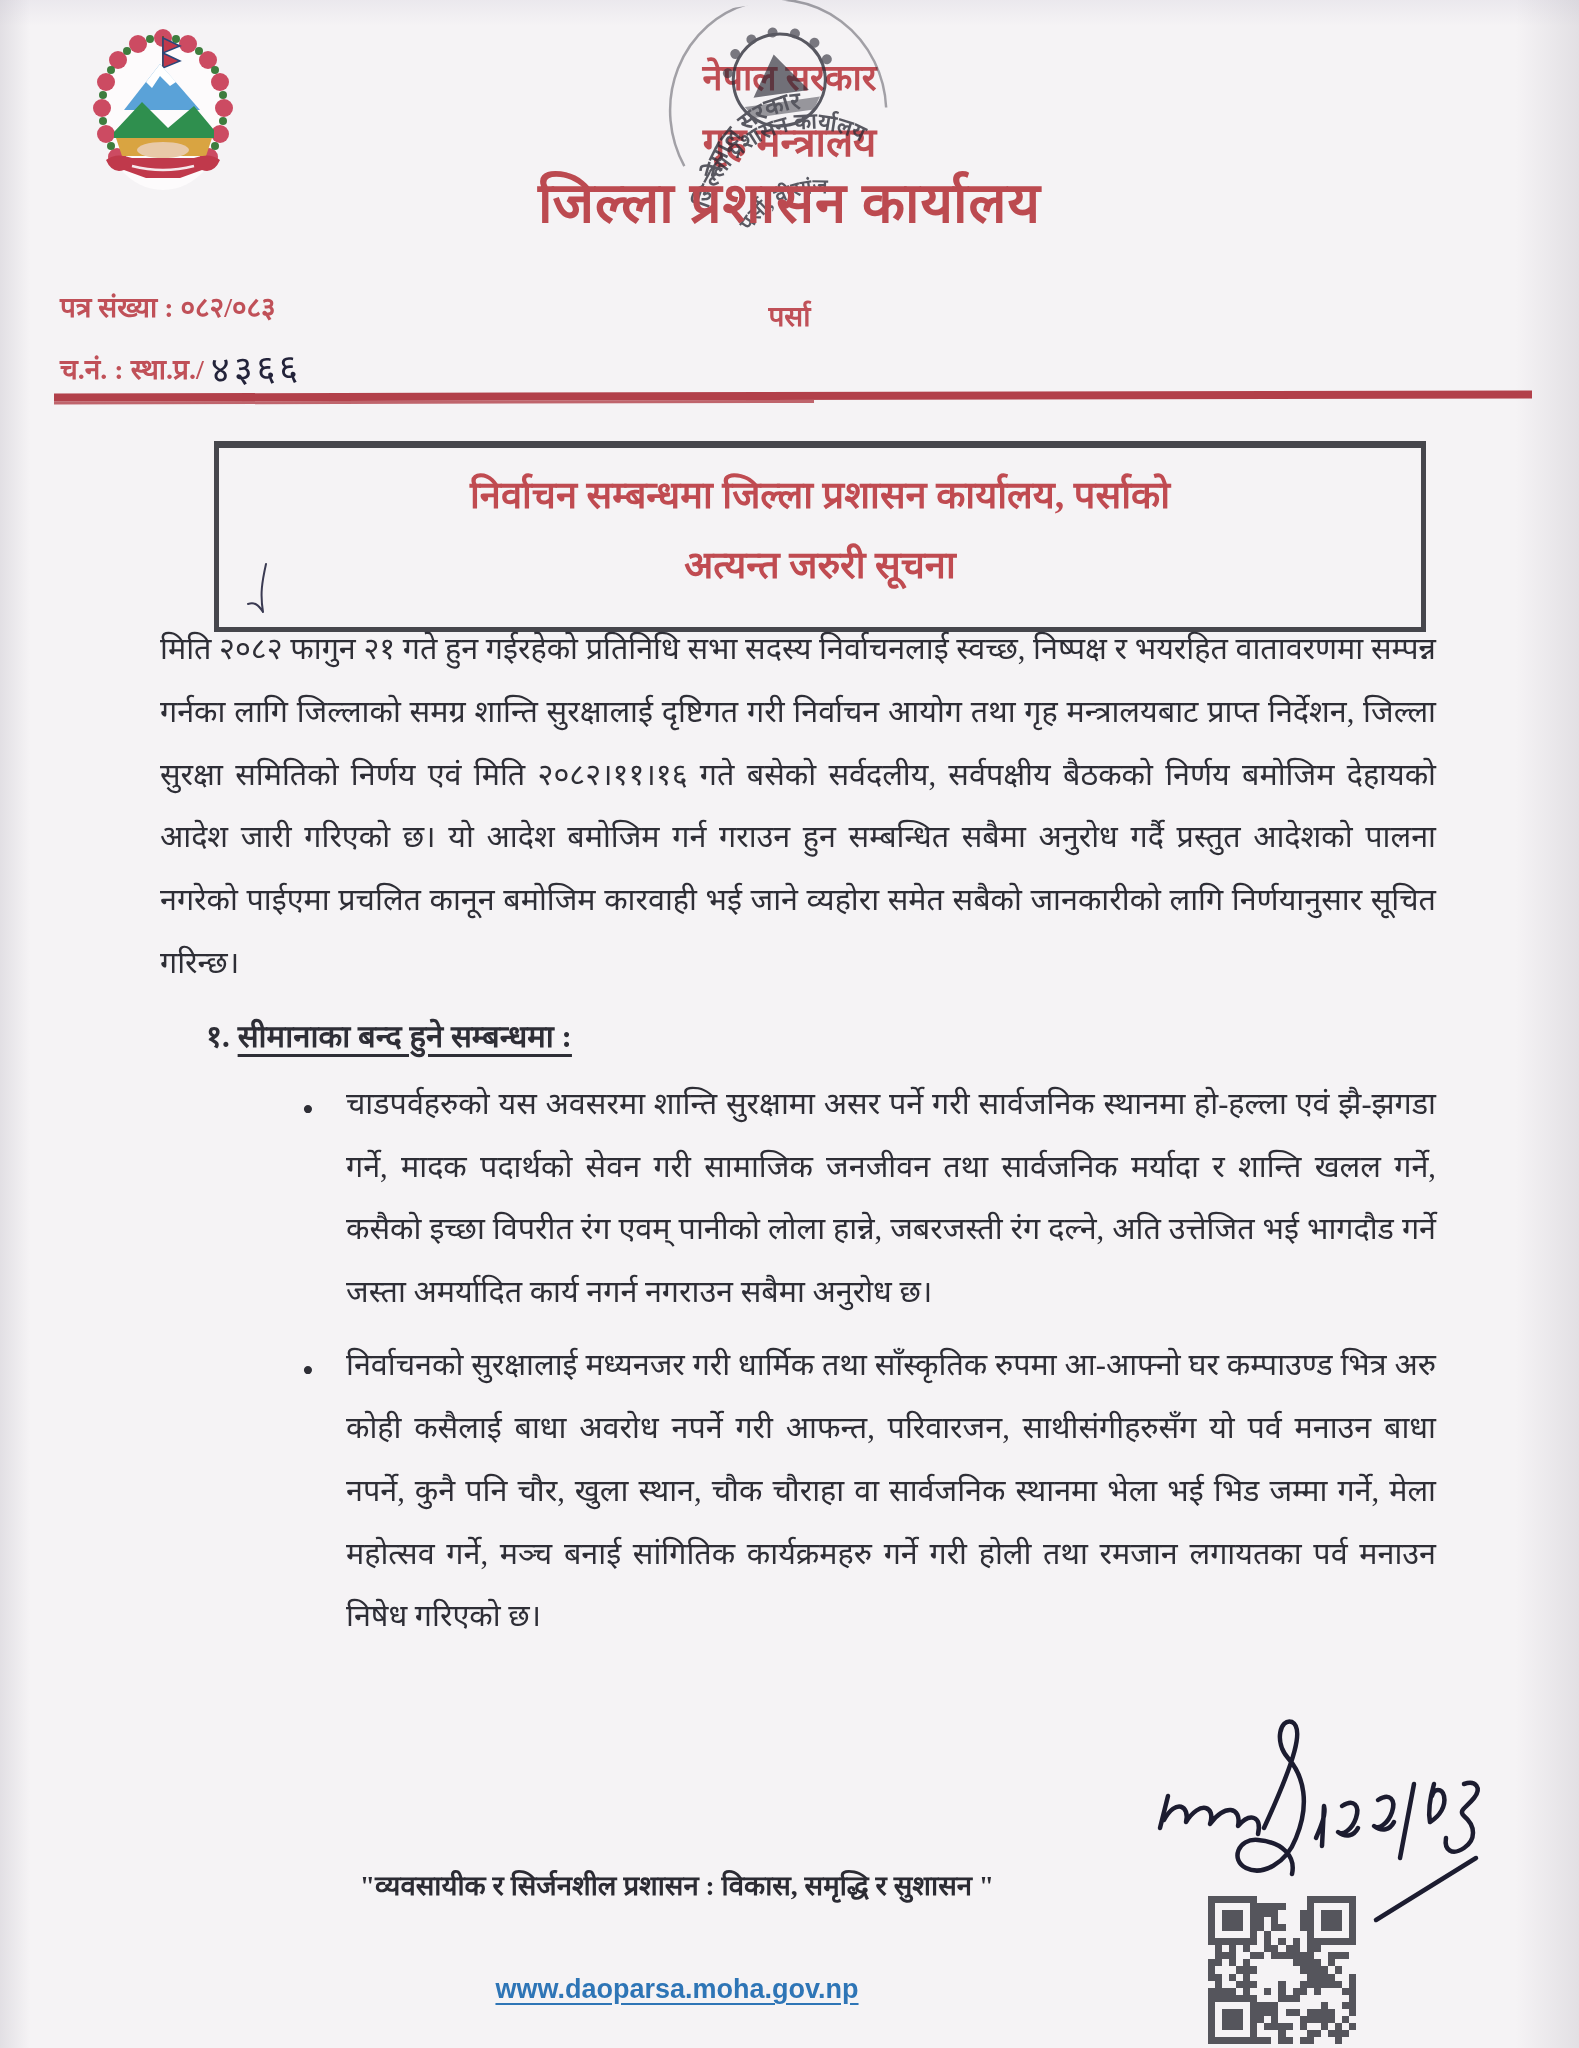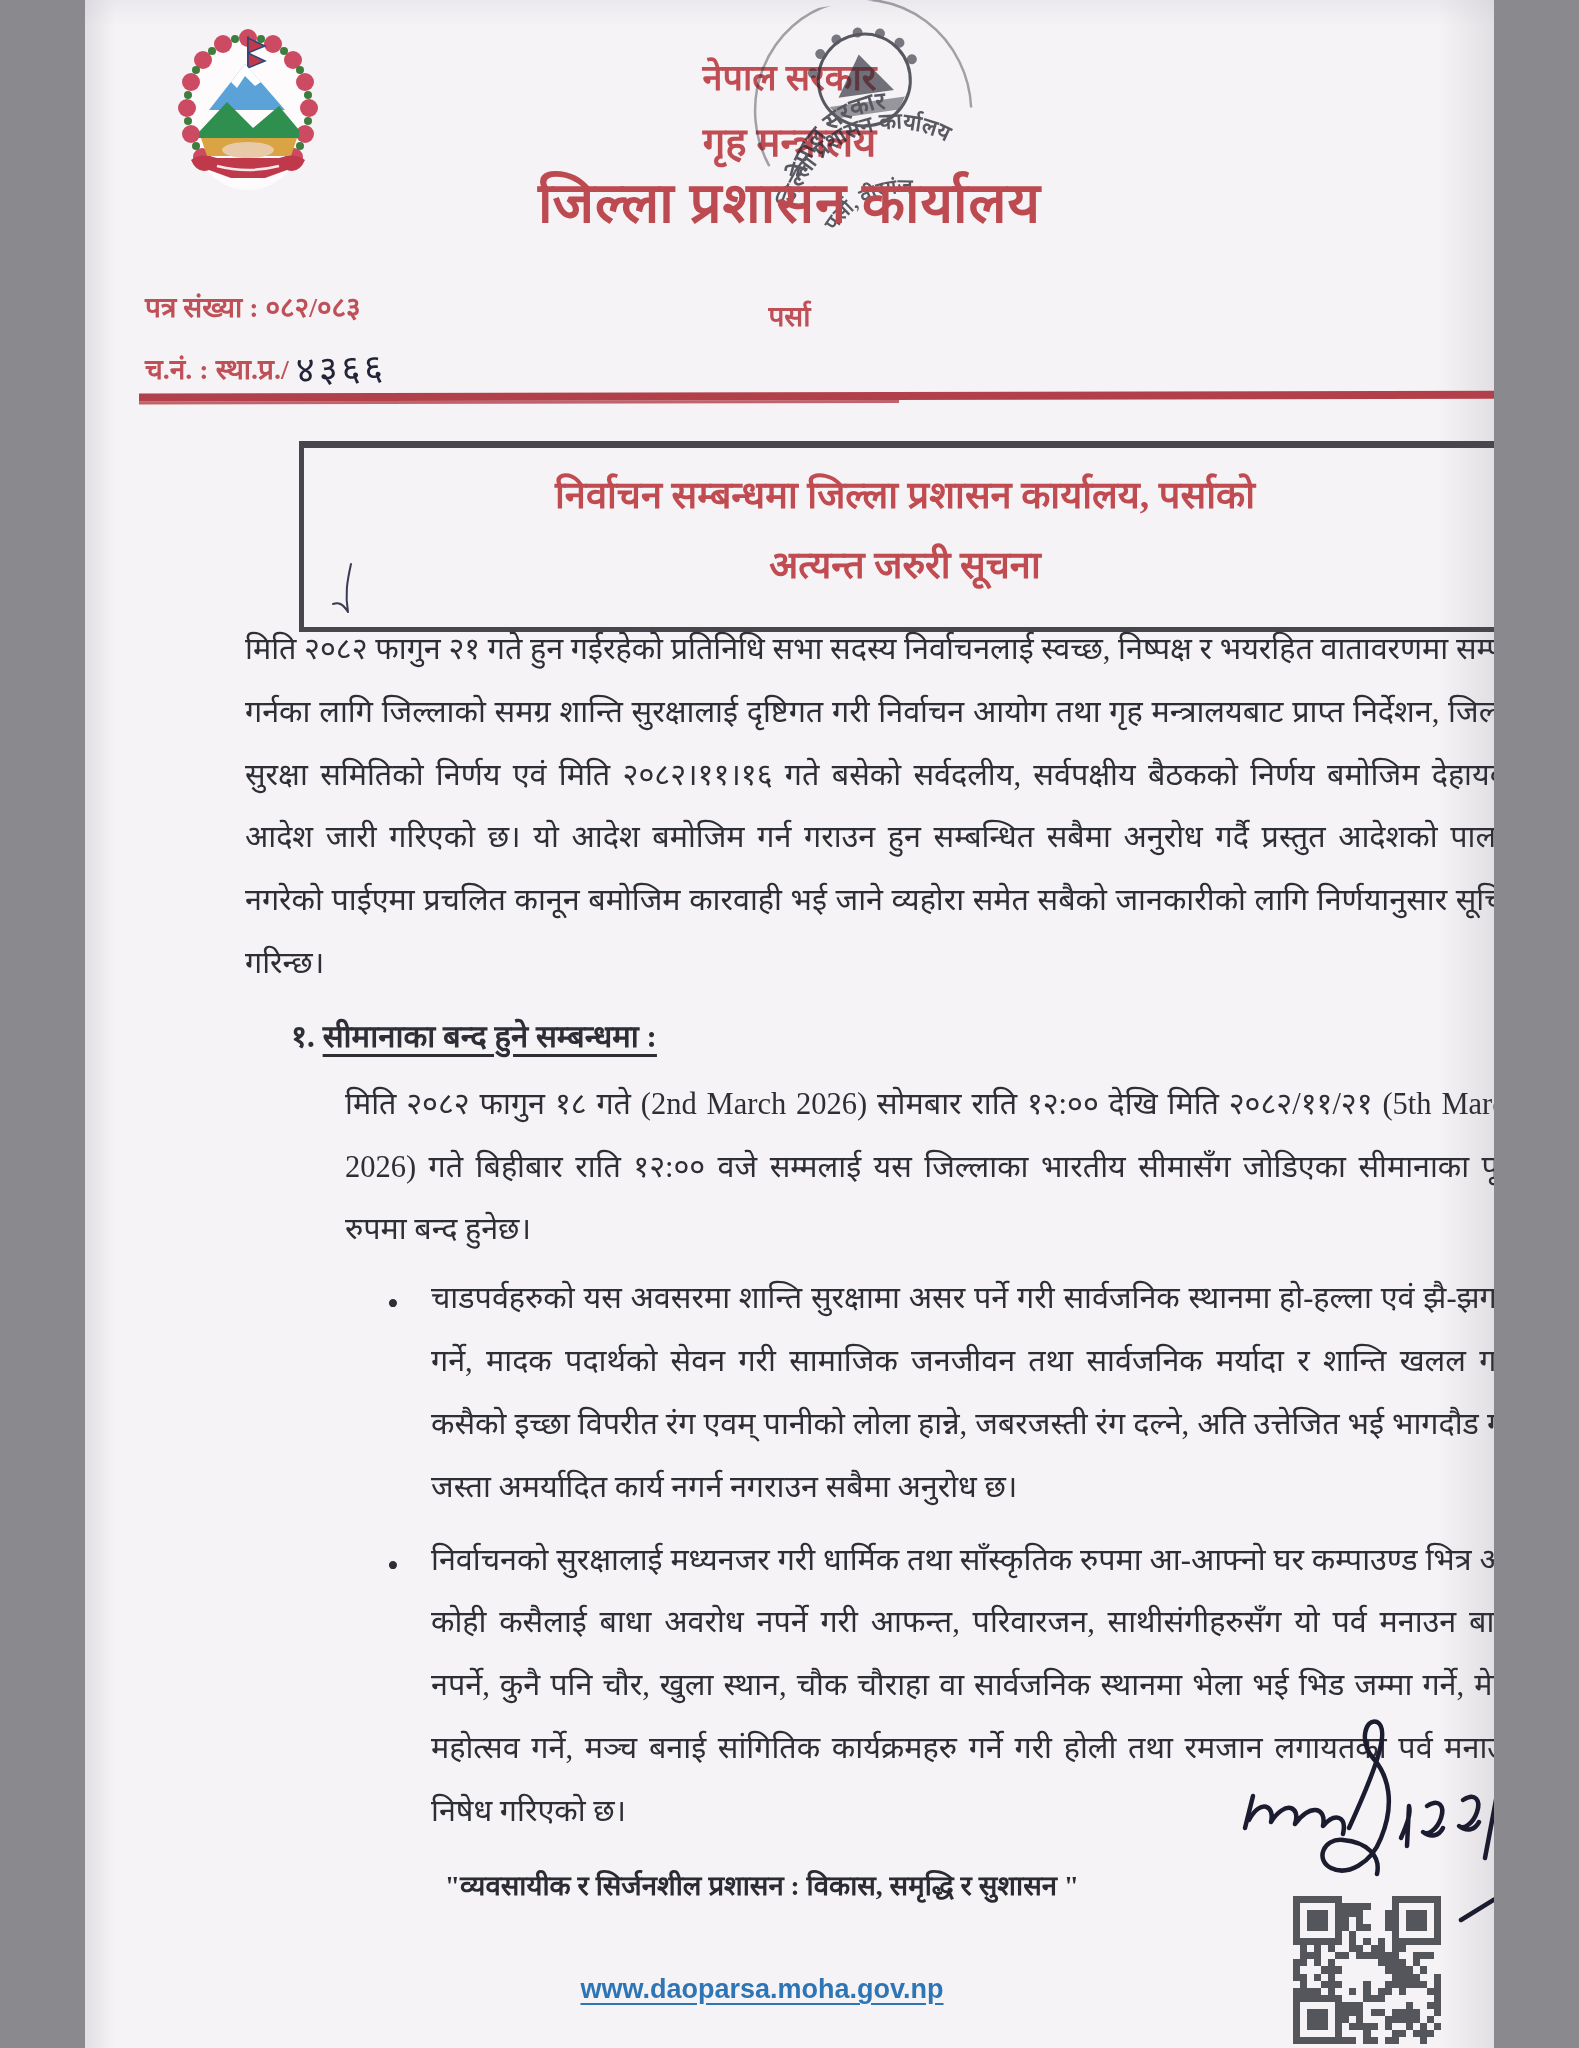--- a/index.html
+++ b/index.html
@@ -1,18 +1,18 @@
 <!DOCTYPE html>
 <html><head>
 <meta charset="utf-8">
 <style>
   html,body{margin:0;padding:0;background:#8a8a8e;}
   .page{
     position:relative;
-    width:1409px;height:2048px;
+    width:1579px;height:2048px;
     margin:0 auto;
     background:#f5f3f5;
     background-image:
       linear-gradient(90deg, rgba(190,186,196,.35) 0px, rgba(190,186,196,0) 30px),
       linear-gradient(90deg, rgba(0,0,0,0) 96%, rgba(170,166,176,.25) 100%),
       linear-gradient(180deg, rgba(225,222,230,.5) 0px, rgba(225,222,230,0) 26px);
     overflow:hidden;
     font-family:"Liberation Serif","DejaVu Serif",serif;
     color:#2e2e36;
   }
@@ -186,21 +186,20 @@
   </svg>
 
   <div class="body-flow">
     <p class="intro">मिति २०८२ फागुन २१ गते हुन गईरहेको प्रतिनिधि सभा सदस्य निर्वाचनलाई स्वच्छ, निष्पक्ष र भयरहित वातावरणमा सम्पन्न गर्नका लागि जिल्लाको समग्र शान्ति सुरक्षालाई दृष्टिगत गरी निर्वाचन आयोग तथा गृह मन्त्रालयबाट प्राप्त निर्देशन, जिल्ला सुरक्षा समितिको निर्णय एवं मिति २०८२।११।१६ गते बसेको सर्वदलीय, सर्वपक्षीय बैठकको निर्णय बमोजिम देहायको आदेश जारी गरिएको छ।  यो आदेश बमोजिम गर्न गराउन हुन सम्बन्धित सबैमा अनुरोध गर्दै प्रस्तुत आदेशको पालना नगरेको पाईएमा प्रचलित कानून बमोजिम कारवाही भई जाने व्यहोरा समेत सबैको जानकारीको लागि निर्णयानुसार सूचित गरिन्छ।</p>
 
     <div>
       <div class="sec-head">
         <span>१.</span>
         <span class="ul">सीमानाका बन्द हुने सम्बन्धमा :</span>
       </div>
-      <p class="sec-body">मिति २०८२ फागुन १८ गते (2nd March 2026) सोमबार राति १२:०० देखि मिति २०८२/११/२१ (5th March 2026) गते बिहीबार राति १२:०० वजे सम्मलाई यस जिल्लाका भारतीय सीमासँग जोडिएका सीमानाका पूर्ण रुपमा बन्द हुनेछ।</p>
     </div>
 
     <div>
       <ul class="bullets">
         <li>चाडपर्वहरुको यस अवसरमा शान्ति सुरक्षामा असर पर्ने गरी सार्वजनिक स्थानमा हो-हल्ला एवं झै-झगडा गर्ने, मादक पदार्थको सेवन गरी सामाजिक जनजीवन तथा सार्वजनिक मर्यादा र शान्ति खलल गर्ने, कसैको इच्छा विपरीत रंग एवम् पानीको लोला हान्ने, जबरजस्ती रंग दल्ने, अति उत्तेजित भई भागदौड गर्ने जस्ता अमर्यादित कार्य नगर्न नगराउन सबैमा अनुरोध छ।</li>
         <li>निर्वाचनको सुरक्षालाई मध्यनजर गरी धार्मिक तथा साँस्कृतिक रुपमा आ-आफ्नो घर कम्पाउण्ड भित्र अरु कोही कसैलाई बाधा अवरोध नपर्ने गरी आफन्त, परिवारजन, साथीसंगीहरुसँग यो पर्व मनाउन बाधा नपर्ने, कुनै पनि चौर, खुला स्थान, चौक चौराहा वा सार्वजनिक स्थानमा भेला भई भिड जम्मा गर्ने, मेला महोत्सव गर्ने, मञ्च बनाई सांगितिक कार्यक्रमहरु गर्ने गरी होली तथा रमजान लगायतका पर्व मनाउन निषेध गरिएको छ।</li>
       </ul>
     </div>
   </div>
 

